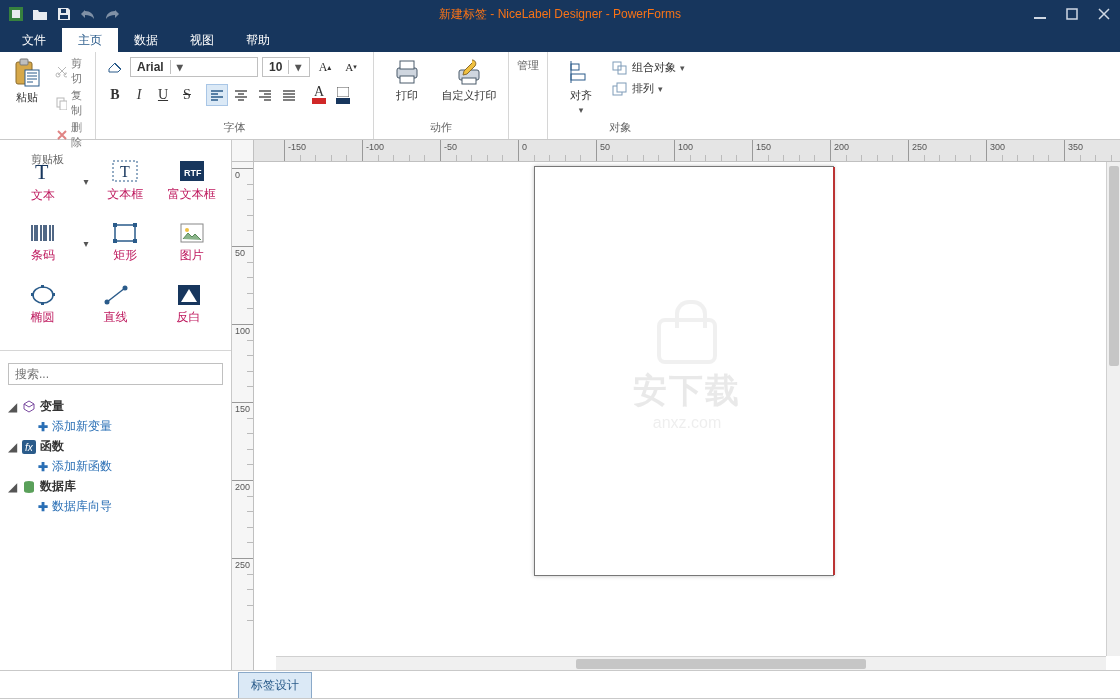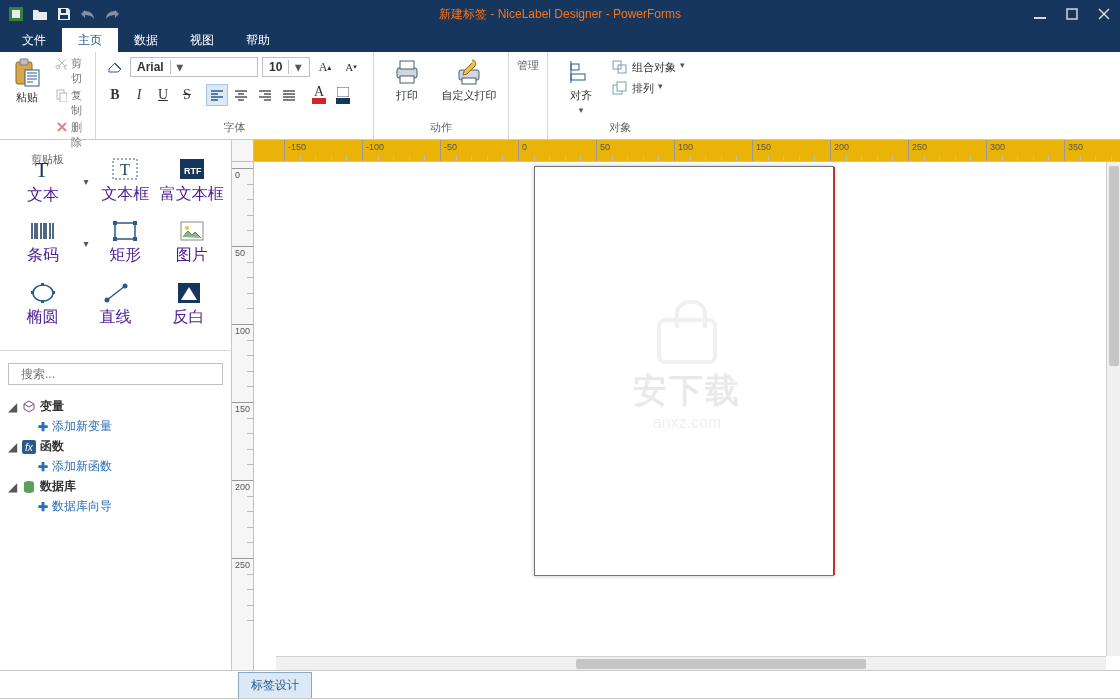--- a/index.html
+++ b/index.html
@@ -19,53 +19,53 @@
 .menubar .mitem.active { background: #fff; color: #2a5b8a; font-weight: 500; }
 
 
 .ribbon { background: #fff; border-bottom: 1px solid #c9c9c9; height: 88px; display: flex; }
 .rgroup { border-right: 1px solid #d6d6d6; padding: 4px 8px 0 8px; display: flex; flex-direction: column; align-items: center; justify-content: space-between; }
 .rgroup .glabel { font-size: 11px; color: #666; padding: 2px 0 4px 0; text-align: right; }
 .rgroup .gbody { display: flex; align-items: flex-start; gap: 6px; }
 .bigbtn { display: flex; flex-direction: column; align-items: center; width: 50px; gap: 2px; padding-top: 2px; }
 .bigbtn .biglabel { font-size: 11px; color: #333; text-align: center; }
 .stack3 { display: flex; flex-direction: column; gap: 2px; }
-.stack3 .row { display: flex; align-items: flex-start; gap: 4px; font-size: 11px; color: #777; font-family: Liberation Serif, serif; }
+.stack3 .row { display: flex; align-items: center; gap: 4px; font-size: 11px; color: #777; font-family: Liberation Serif, serif; }
 .stack3 .row svg { opacity: 0.6; }
 .font-row1 { display: flex; gap: 4px; align-items: center; margin-bottom: 6px; }
 .combo { display: flex; align-items: center; border: 1px solid #c0c0c0; background: #fff; height: 20px; }
 .combo span { padding: 0 6px; font-weight: bold; }
 .combo .dd { border-left: 1px solid #c0c0c0; width: 14px; text-align: center; color: #555; }
 .iconbtn { width: 22px; height: 22px; display: flex; align-items: center; justify-content: center; border: 1px solid transparent; }
 .font-row2 { display: flex; gap: 2px; align-items: center; }
 .togglebtn { width: 22px; height: 22px; display: flex; align-items: center; justify-content: center; border: 1px solid transparent; font-family: "Times New Roman", serif; font-size: 14px; }
 .togglebtn.active { background: #dbe9f6; border-color: #a9c6e6; }
 .swatch { width: 14px; height: 6px; }
 
 
 .workarea { display: flex; height: calc(700px - 28px - 24px - 88px - 24px - 6px); }
 .toolbox { width: 232px; border-right: 1px solid #c9c9c9; display: flex; flex-direction: column; }
 .toolgrid { padding: 10px 6px; }
 .toolgrid .trow { display: flex; }
 .toolcell { width: 74px; height: 62px; display: flex; flex-direction: column; align-items: center; justify-content: center; gap: 4px; }
 .toolcell-wrap { position: relative; display: flex; }
-.toolcell .tlabel { font-size: 16px; color: #4c1d95; }
+.toolcell .tlabel { font-size: 12px; color: #be185d; }
 .tool-dd { width: 12px; display: flex; align-items: center; justify-content: center; color: #555; font-size: 10px; }
 .divider { height: 1px; background: #d6d6d6; margin: 4px 0; }
 .search { margin: 8px; }
-.search input { width: 100%; height: 22px; border: 1px solid #c0c0c0; padding: 0 12px; font-size: 12px; color: #888; }
+.search input { width: 100%; height: 22px; border: 1px solid #c0c0c0; padding: 0 6px; font-size: 12px; color: #888; }
 .tree { padding: 2px 8px 8px 8px; font-size: 12px; }
 .tree .tnode { padding: 3px 0; display: flex; align-items: center; gap: 4px; color: #333; }
 .tree .expander { color: #555; width: 10px; display: inline-block; }
 .tree .child { padding-left: 30px; color: #2a6fb5; display: flex; align-items: center; gap: 4px; }
 .tree .child .plus { color: #2a6fb5; font-weight: bold; }
 
 
 .canvaswrap { flex: 1; display: flex; flex-direction: column; background: #fff; position: relative; }
-.ruler-h { height: 22px; border-bottom: 1px solid #c0c0c0; background: #eab308; position: relative; margin-left: 22px; overflow: hidden; font-size: 9px; color: #555; }
+.ruler-h { height: 22px; border-bottom: 1px solid #c0c0c0; background: #e5e5e5; position: relative; margin-left: 22px; overflow: hidden; font-size: 9px; color: #555; }
 .ruler-h .tick-major { position: absolute; top: 0; border-left: 1px solid #999; height: 22px; }
 .ruler-h .tick-label { position: absolute; top: 2px; transform: translateX(4px); }
 .ruler-corner { position: absolute; left: 0; top: 0; width: 22px; height: 22px; border-right: 1px solid #c0c0c0; border-bottom: 1px solid #c0c0c0; background: #f6f6f6; }
 .ruler-v { width: 22px; border-right: 1px solid #c0c0c0; background: #f6f6f6; position: relative; overflow: hidden; font-size: 9px; color: #555; }
 .ruler-v .tick-major { position: absolute; left: 0; border-top: 1px solid #999; width: 22px; }
 .ruler-v .tick-label { position: absolute; left: 3px; transform: translateY(2px); }
 .canvas-inner { flex: 1; display: flex; position: relative; }
 .canvas-scroll { flex: 1; position: relative; background: #fff; overflow: hidden; }
 .page { position: absolute; left: 280px; top: 4px; width: 300px; height: 410px; background: #fff; border: 1px solid #777; box-shadow: 0 0 4px rgba(0,0,0,0.25); }
 .page::after { content:""; position:absolute; right:-2px; top:0; bottom:0; width:2px; background:#b33; }

